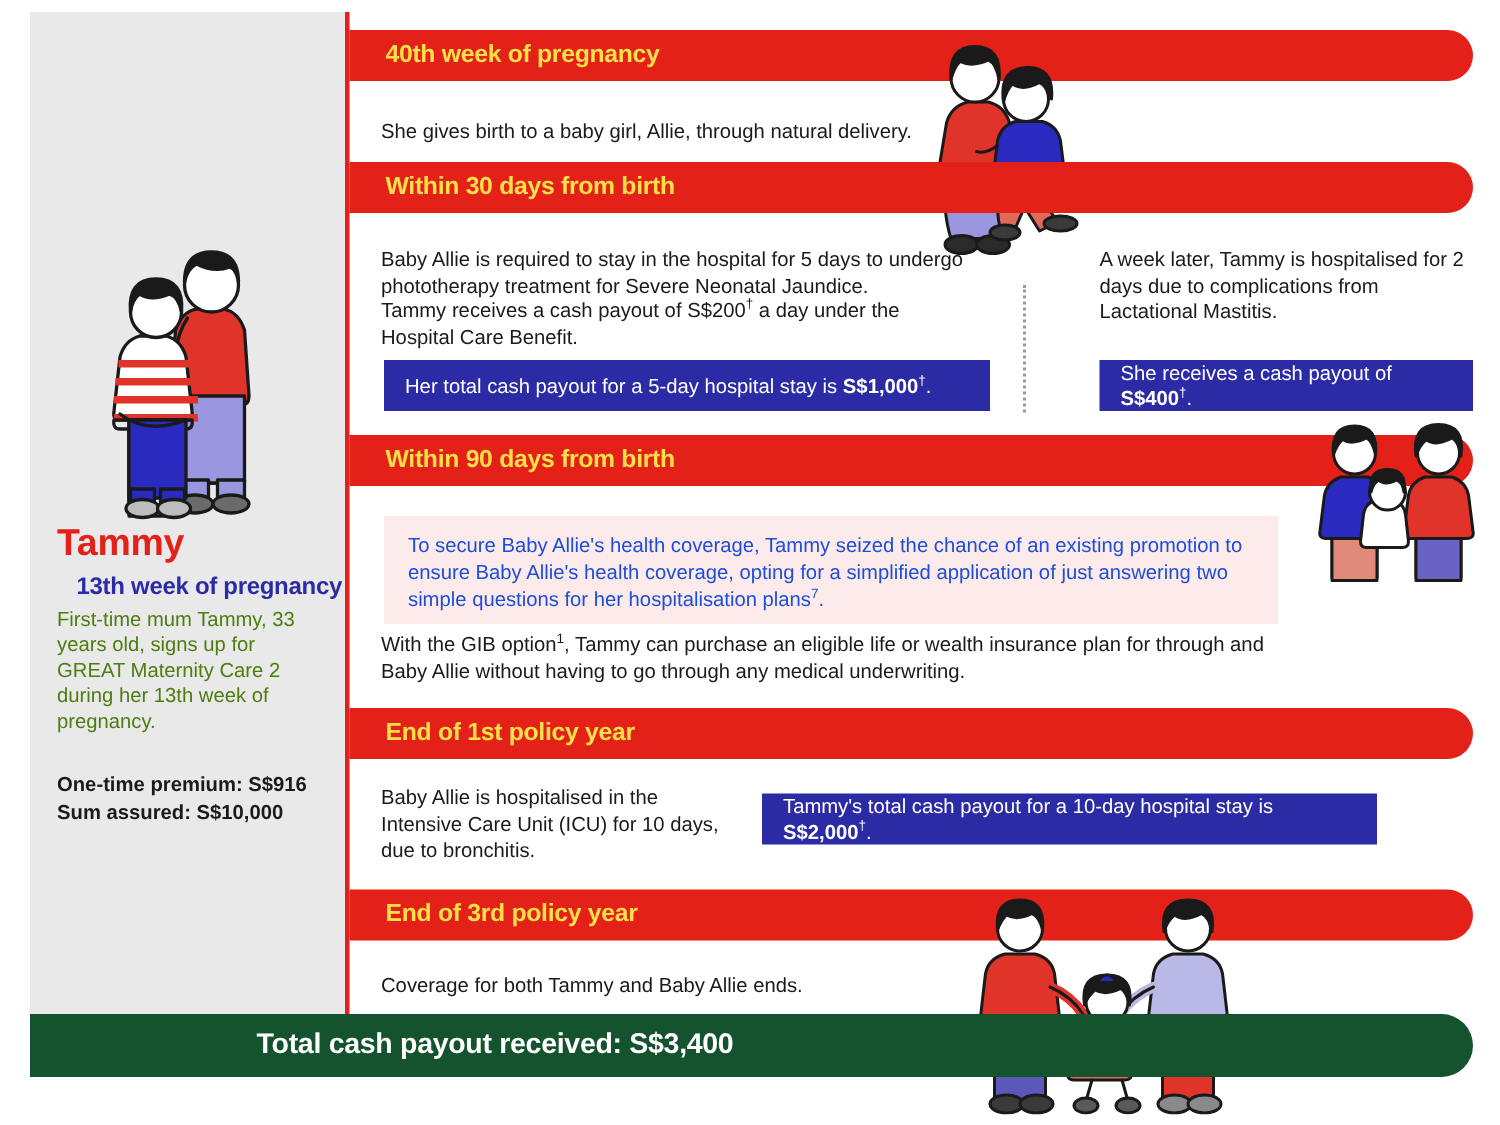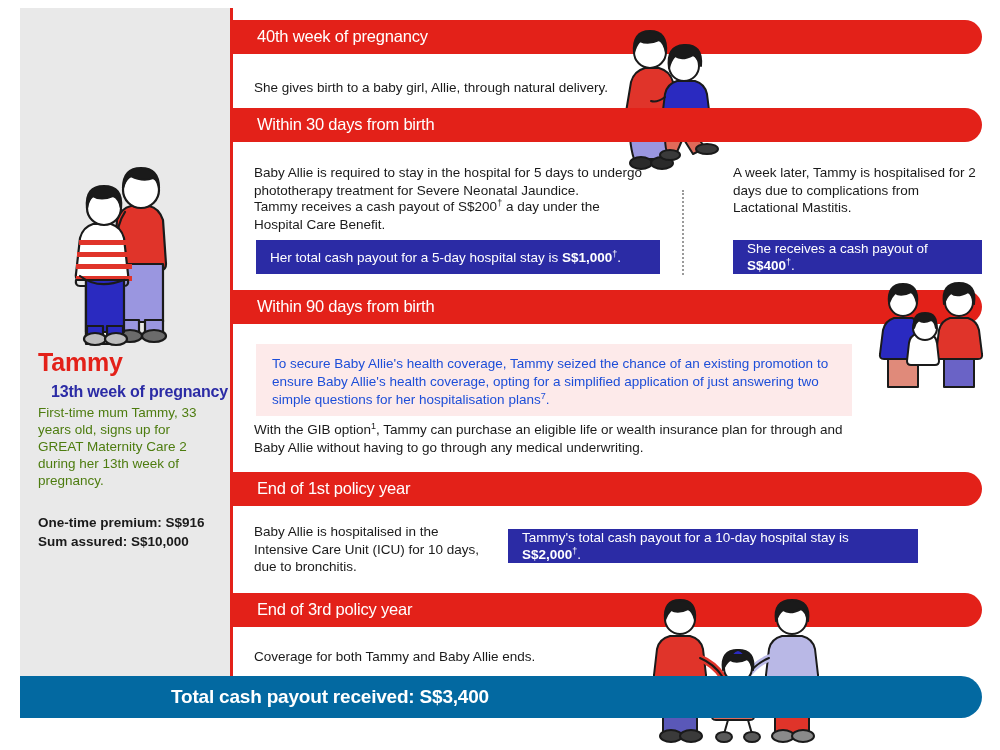--- a/index.html
+++ b/index.html
@@ -37,21 +37,21 @@
   
   .timeline{position:absolute;left:230px;top:8px;width:752px;height:670px;}
   .tl-spine{position:absolute;left:0;top:0;width:3px;height:670px;background:#e32119;}
 
   .bar{
     position:absolute;left:3px;height:34px;width:749px;
     background:#e32119;border-radius:0 17px 17px 0;
   }
   .bar span{
     position:absolute;left:24px;top:7px;
-    color:#ffffff;font-size:16.5px;font-weight:normal;letter-spacing:-.2px;
+    color:#fde047;font-size:16.5px;font-weight:bold;letter-spacing:-.2px;
   }
 
   .body-text{
     position:absolute;color:#1a1a1a;font-size:13.5px;line-height:17.5px;
   }
   sup{font-size:9px;vertical-align:super;line-height:0;}
 
   .payout{
     position:absolute;background:#2b2ba5;color:#fff;
     font-size:13.5px;line-height:17px;
@@ -66,21 +66,21 @@
     padding:11px 16px;box-sizing:border-box;
   }
 
   .dotted{
     position:absolute;border-left:2px dotted #9a9a9a;
   }
 
   
   .total{
     position:absolute;left:20px;top:676px;width:962px;height:42px;
-    background:#0369a1;border-radius:0 21px 21px 0;
+    background:#14532d;border-radius:0 21px 21px 0;
   }
   .total .t-txt{
     position:absolute;left:0;top:0;width:620px;height:42px;
     display:flex;align-items:center;justify-content:center;
     color:#fff;font-size:19px;font-weight:bold;letter-spacing:-.2px;
   }
 
   .illo{position:absolute;}
 </style>
 </head>

